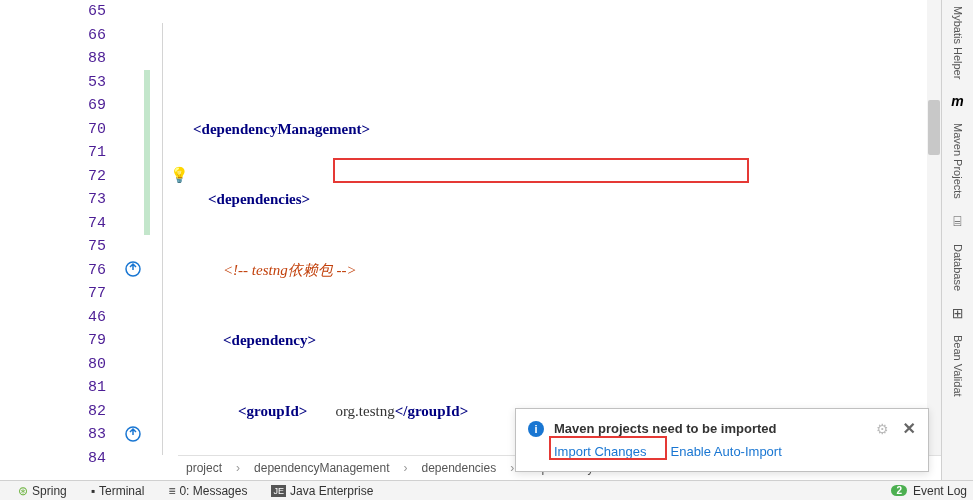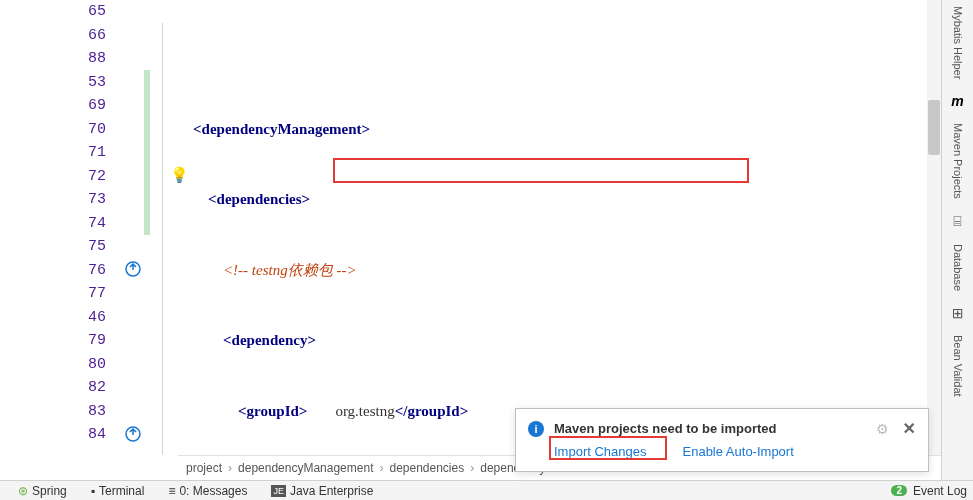--- a/index.html
+++ b/index.html
@@ -135,21 +135,21 @@
   padding: 2px 0;
 }
 .breadcrumbs {
   position: absolute;
   left: 178px;
   top: 455px;
   right: 32px;
   height: 25px;
   display: flex;
   align-items: center;
-  gap: 6px;
+  gap: 14px;
   font-size: 12px;
   color: #555;
   border-top: 1px solid #e0e0e0;
   background: #fff;
   padding-left: 8px;
 }
 .bc-sep { color: #999; }
 .bottom-bar {
   position: absolute;
   left: 0;
@@ -223,21 +223,21 @@
   display: flex;
   gap: 14px;
   align-items: center;
 }
 .notif-gear { color: #bbb; font-size: 14px; cursor: pointer; }
 .notif-close { color: #666; font-size: 16px; cursor: pointer; font-weight: bold; }
 .notif-links {
   margin-top: 6px;
   margin-left: 26px;
   display: flex;
-  gap: 36px;
+  gap: 24px;
 }
 .notif-link {
   color: #1976d2;
   font-size: 13px;
   cursor: pointer;
 }
 .redbox-notif {
   position: absolute;
   border: 2px solid #e53935;
   pointer-events: none;
@@ -268,20 +268,21 @@
       <div class="line-num">71</div>
       <div class="line-num">72</div>
       <div class="line-num">73</div>
       <div class="line-num">74</div>
       <div class="line-num">75</div>
       <div class="line-num">76</div>
       <div class="line-num">77</div>
       <div class="line-num">46</div>
       <div class="line-num">79</div>
       <div class="line-num">80</div>
+      <div class="line-num">81</div>
       <div class="line-num">82</div>
       <div class="line-num">83</div>
       <div class="line-num">84</div>
     </div>
     <div class="gutter-marks">
       <div class="change-bar" style="top:70px;height:165px"></div>
       <div class="fold-bar">
         <div class="fold-seg" style="top:23px;height:432px"></div>
       </div>
       <span class="lightbulb" style="top:166px">💡</span>

